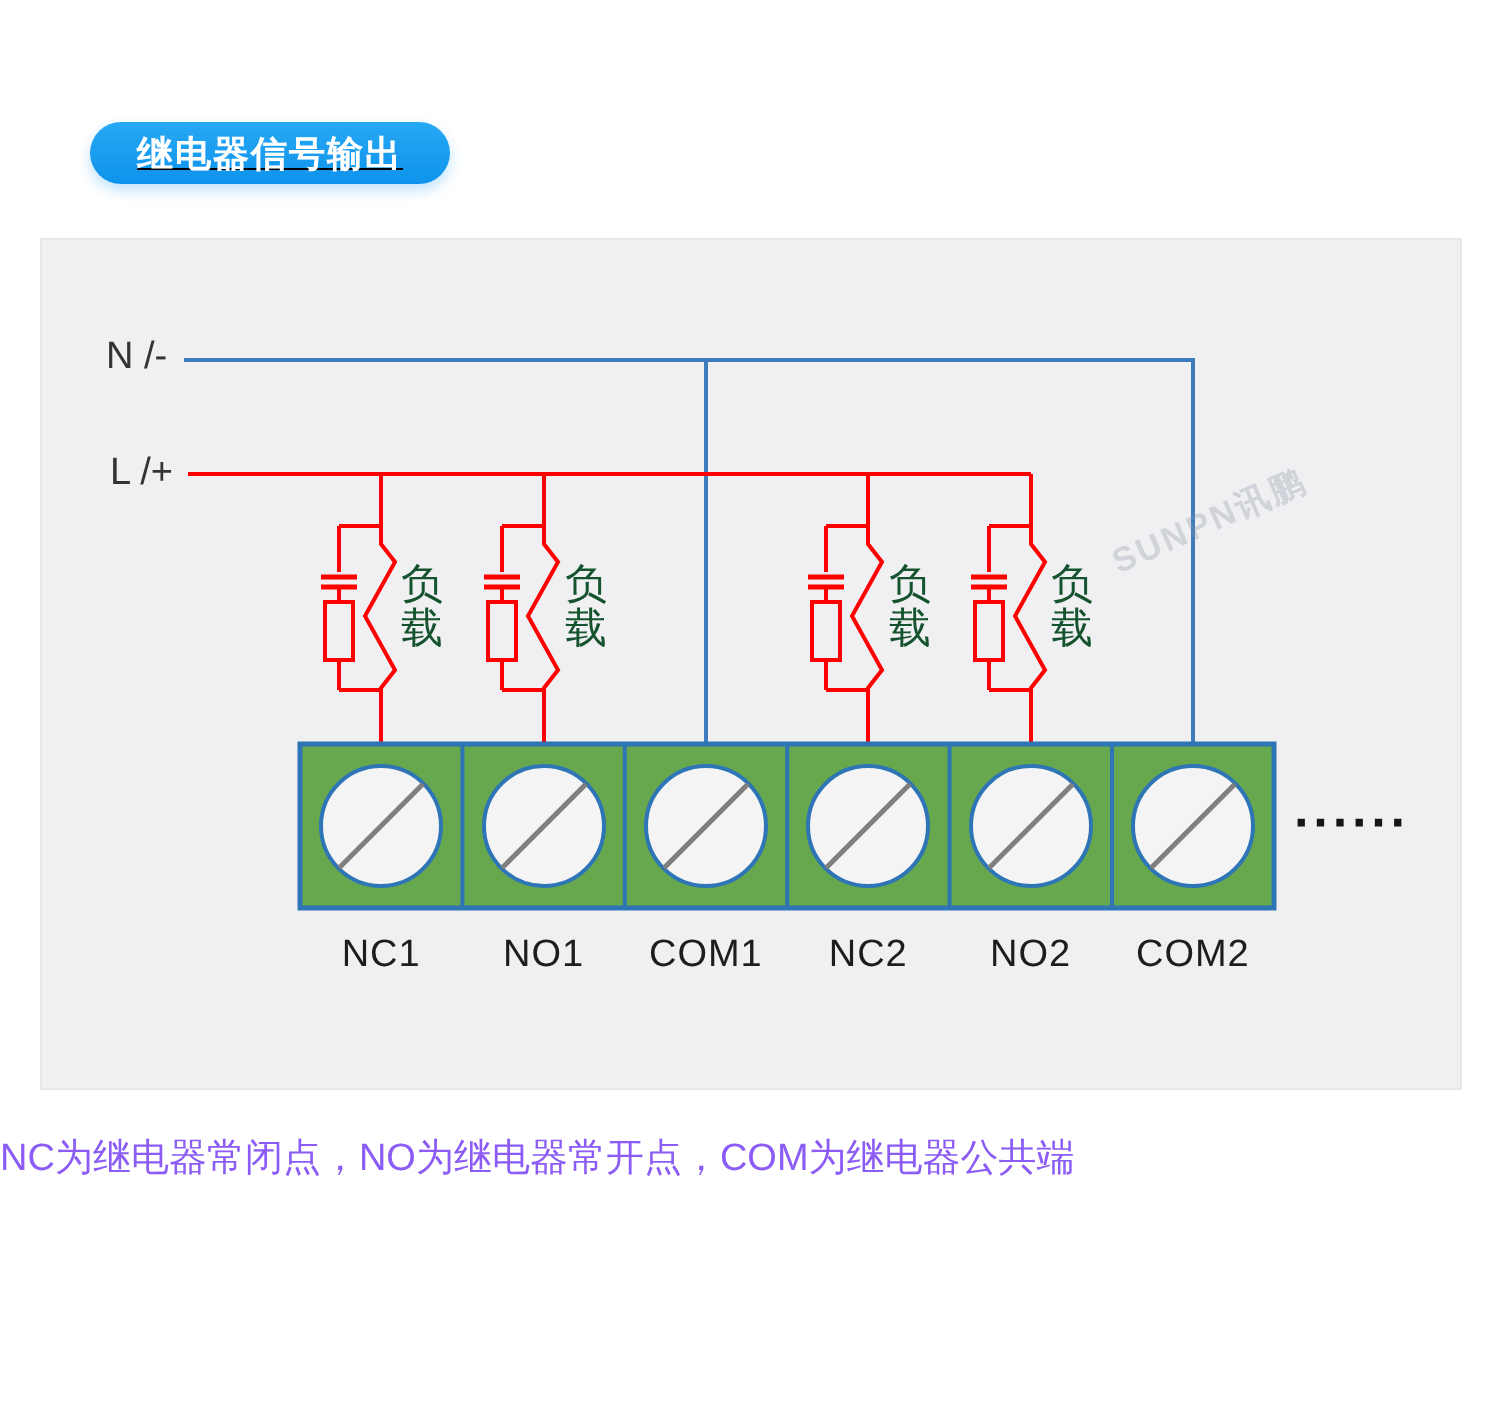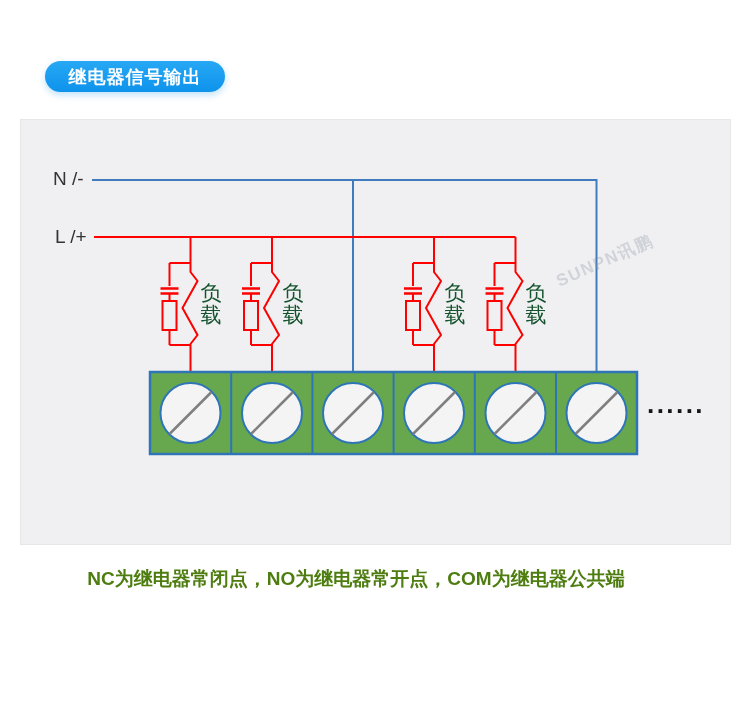--- a/index.html
+++ b/index.html
@@ -3,21 +3,21 @@
 <meta charset="utf-8">
 <style>
   html,body{margin:0;padding:0;background:#ffffff;}
   .stage{position:relative;width:750px;height:702px;background:#ffffff;overflow:hidden;
          font-family:"Liberation Sans","DejaVu Sans",sans-serif;}
 
   
   .badge{position:absolute;left:45px;top:61px;width:180px;height:31px;border-radius:16px;
          background:linear-gradient(180deg,#27a8f4 0%,#0e93ec 100%);
          box-shadow:0 3px 7px rgba(20,150,240,.28);
-         display:flex;align-items:center;justify-content:center;}
+         display:flex;align-items:center;justify-content:center;text-decoration:underline;}
   .badge span{color:#ffffff;font-size:18px;font-weight:600;letter-spacing:1px;}
 
   
   .panel{position:absolute;left:20px;top:119px;width:711px;height:426px;
          background:#f0f0f2;border:1px solid #e7e7ea;box-sizing:border-box;}
 
   .wires{position:absolute;left:0;top:0;width:750px;height:560px;}
 
   .bus-label{position:absolute;font-size:19px;color:#333333;white-space:nowrap;}
   .bus-label.n{left:53px;top:168px;}
@@ -31,22 +31,22 @@
   .terminal-labels{position:absolute;left:150px;top:467px;width:487px;display:flex;}
   .terminal-labels span{flex:1;text-align:center;font-size:19px;color:#1d1d1f;letter-spacing:.5px;}
 
   .more-dots{position:absolute;left:647px;top:398px;font-size:26px;line-height:26px;
              font-weight:700;letter-spacing:1px;color:#151515;}
 
   .watermark{position:absolute;left:552px;top:246px;width:120px;font-size:17px;font-weight:700;
              letter-spacing:1.5px;color:rgba(135,145,158,0.30);transform:rotate(-24deg);
              white-space:nowrap;}
 
-  .note{position:absolute;left:0;top:566px;width:712px;text-align:center;
-        font-size:19px;color:#4d7c0f;font-weight:bold;}
+  .note{position:absolute;left:0;top:566px;width:712px;text-align:left;
+        font-size:19px;color:#8b5cf6;}
 </style>
 </head>
 <body>
 
 <div class="stage">
 
   <div class="badge">
     <span>继电器信号输出</span>
   </div>
 
@@ -118,18 +118,26 @@
   <span class="bus-label n">N /-</span>
   <span class="bus-label l">L /+</span>
 
   <div class="load-label p1">负载</div>
   <div class="load-label p2">负载</div>
   <div class="load-label p3">负载</div>
   <div class="load-label p4">负载</div>
 
   <div class="watermark">SUNPN讯鹏</div>
 
+  <div class="terminal-labels">
+    <span>NC1</span>
+    <span>NO1</span>
+    <span>COM1</span>
+    <span>NC2</span>
+    <span>NO2</span>
+    <span>COM2</span>
+  </div>
 
   <div class="more-dots">······</div>
 
   <div class="note">NC为继电器常闭点，NO为继电器常开点，COM为继电器公共端</div>
 
 </div>
 
 </body></html>

